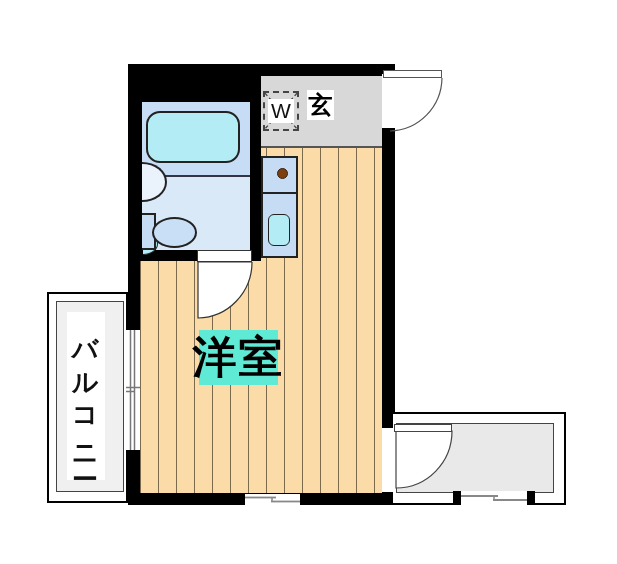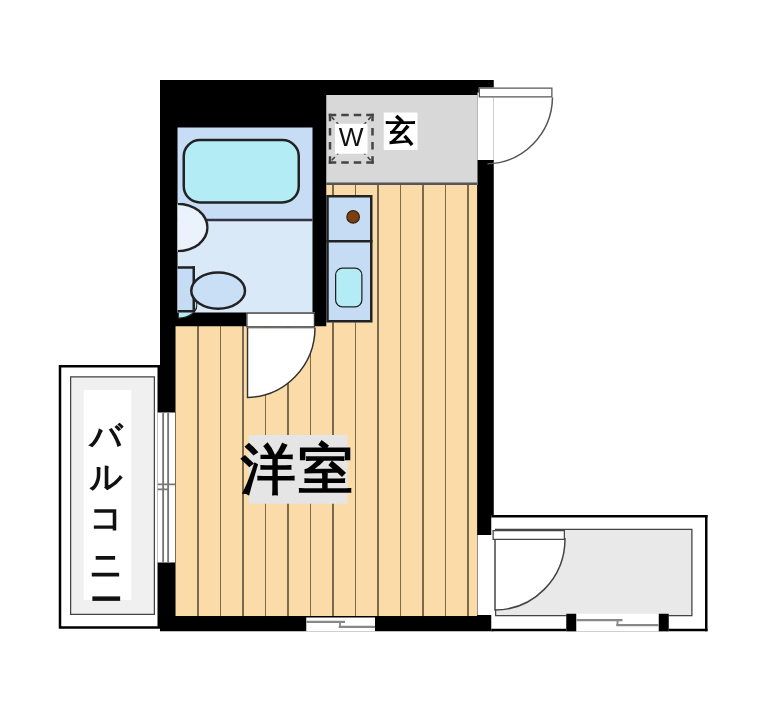--- a/index.html
+++ b/index.html
@@ -66,21 +66,21 @@
   .exterior-inner{left:3px;top:9px;width:158px;height:70px;background:var(--exterior);border:1px solid #444;}
   .win-white{background:#fff;}
   .win-chunk{background:#000;}
 
   .room-door-opening{left:382px;top:428px;width:13px;height:64px;background:#fff;}
   .room-door-leaf{left:394px;top:424px;width:58px;height:8px;background:#fff;border:1px solid #444;}
 
   .entrance-door-opening{left:382px;top:74px;width:13px;height:54px;background:#fff;}
   .entrance-door-leaf{left:383px;top:70px;width:59px;height:8px;background:#fff;border:1px solid #555;}
 
-  .room-label-box{left:199px;top:348px;width:79px;height:55px;background:#e5e5e5;
+  .room-label-box{left:199px;top:330px;width:79px;height:55px;background:#5eead4;
     display:flex;align-items:center;justify-content:center;font-size:44px;font-weight:bold;
     color:#000;letter-spacing:2px;white-space:nowrap;}
 </style>
 </head>
 <body>
 
 <div id="canvas">
 
   <div class="abs building-base"></div>
 

